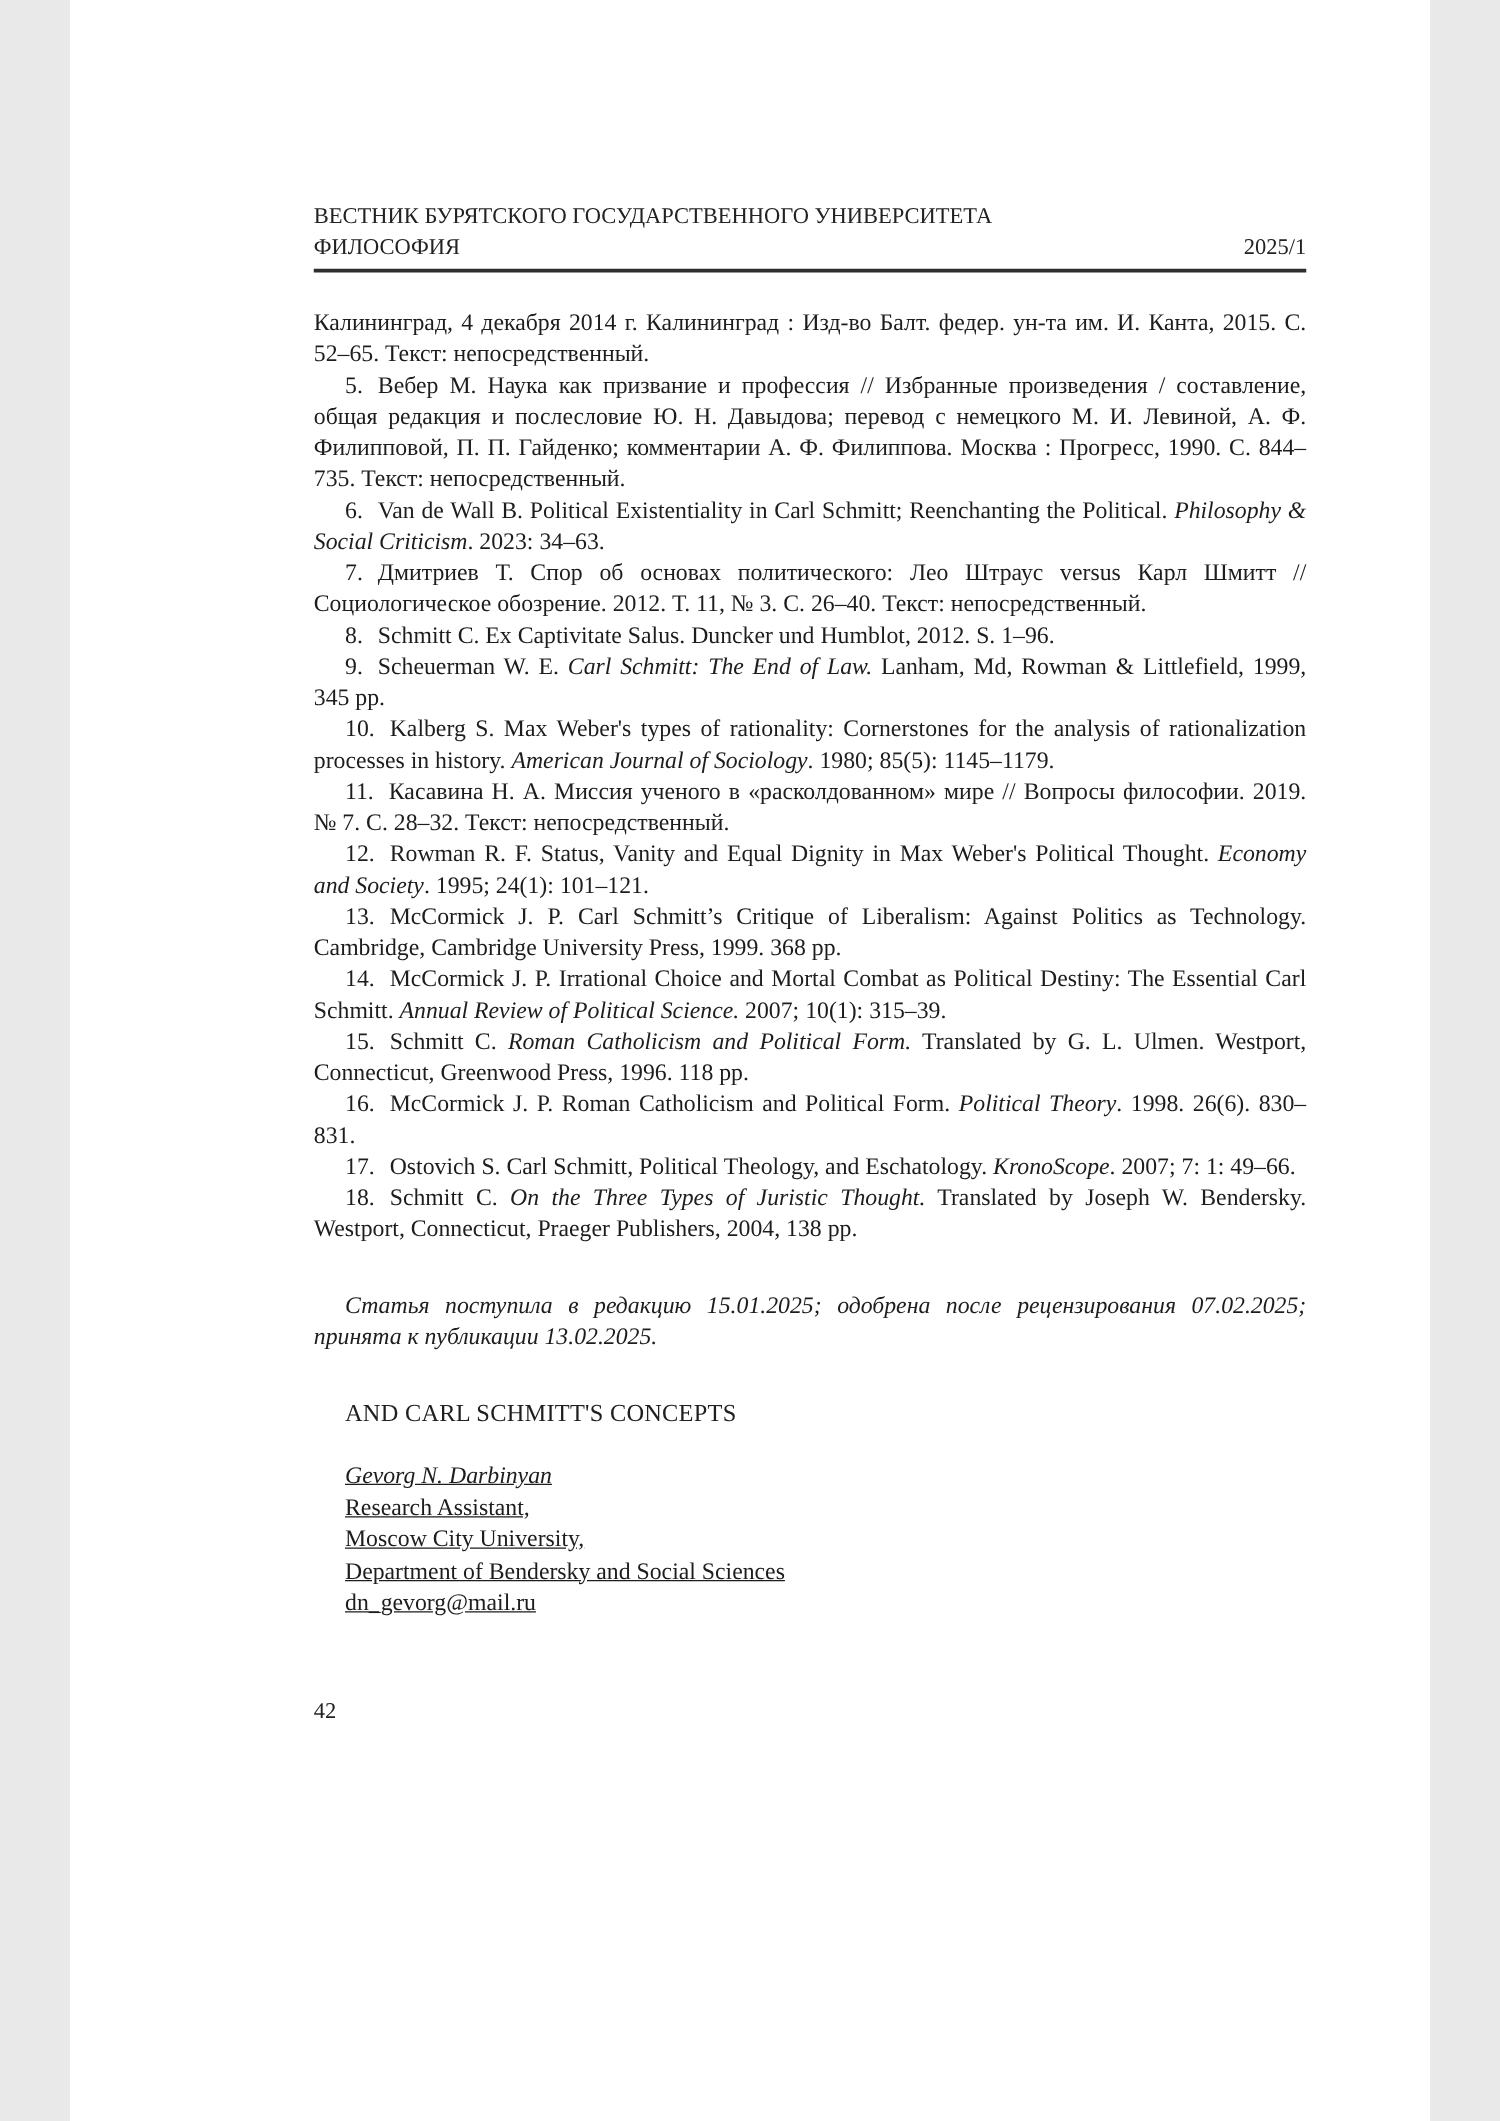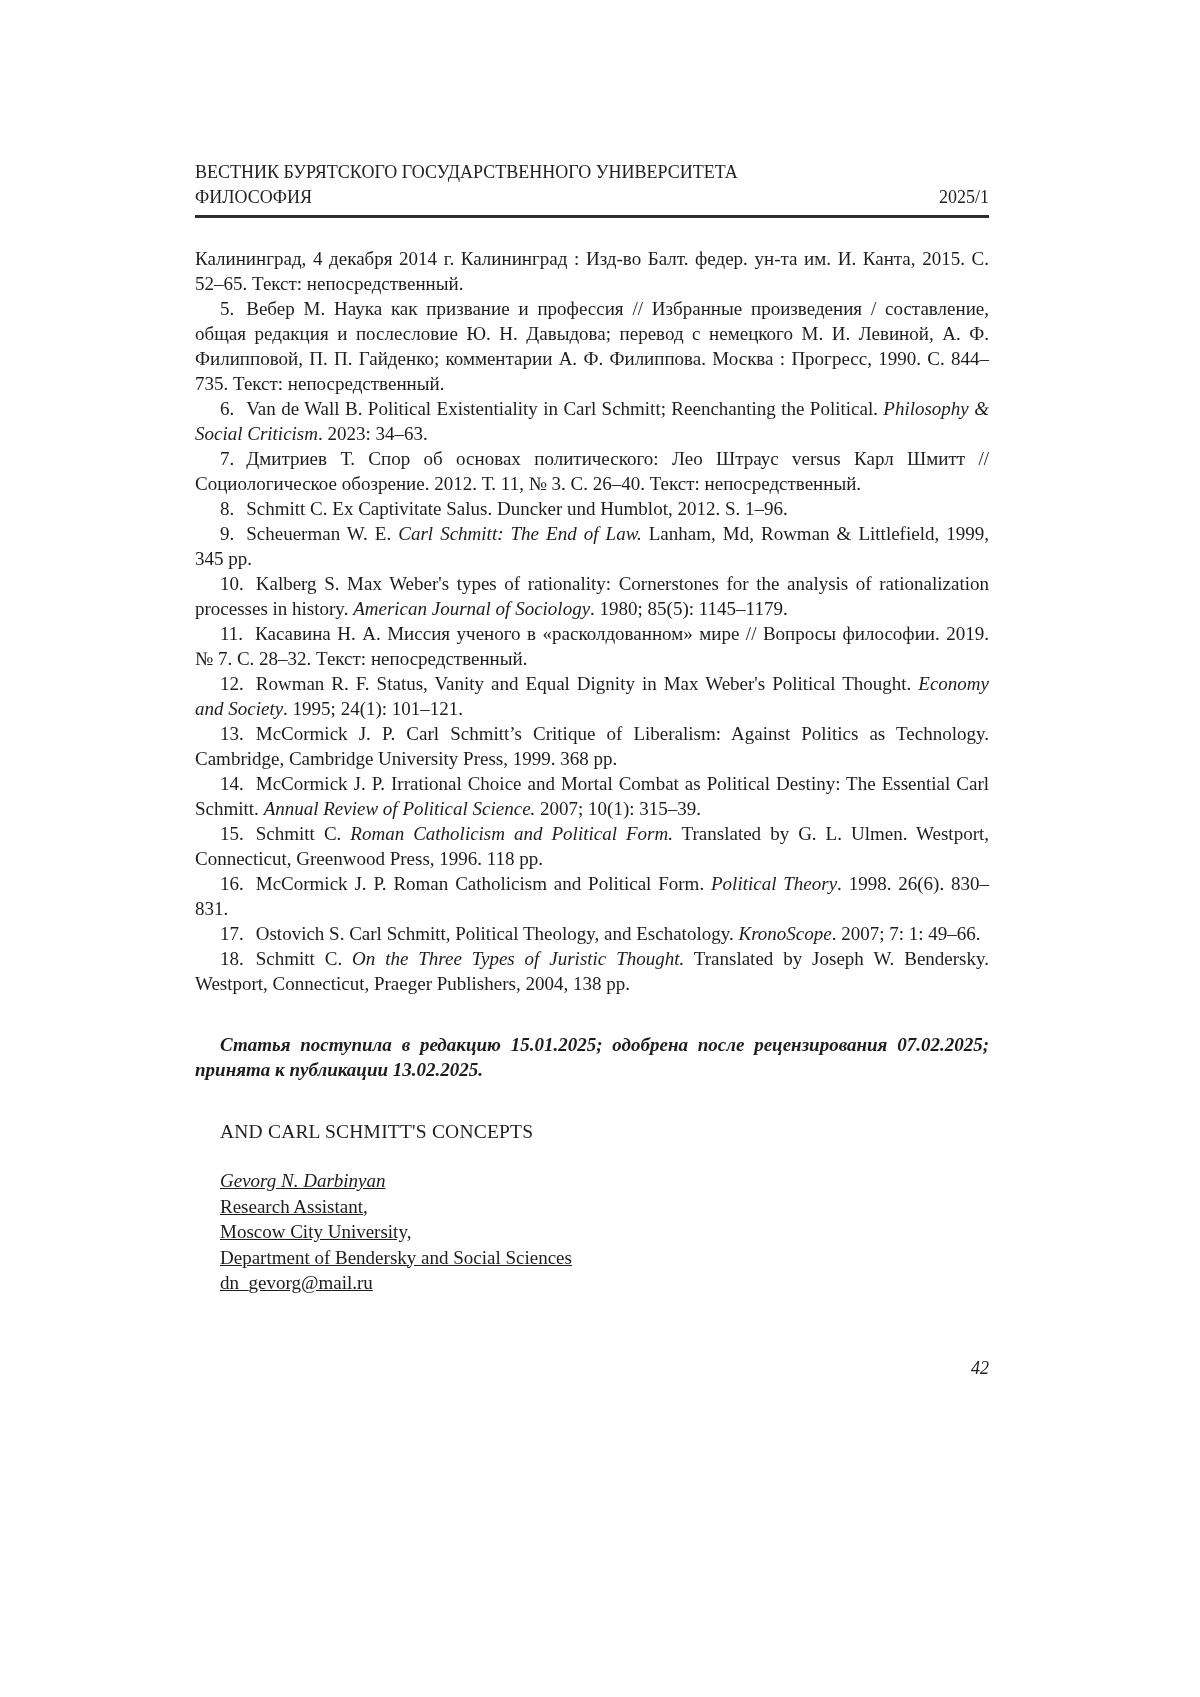--- a/index.html
+++ b/index.html
@@ -1,18 +1,18 @@
 <!DOCTYPE html>
 <html lang="ru"><head>
 <meta charset="utf-8">
 <style>
   html, body { margin: 0; padding: 0; background: #e9e9e9; }
   .page {
     position: relative;
-    width: 1200px;
+    width: 1088px;
     height: 1697px;
     margin: 0 auto;
     background: #ffffff;
     font-family: "Liberation Serif", "DejaVu Serif", serif;
     color: #1d1d1d;
     box-sizing: border-box;
     overflow: hidden;
   }
   .content {
     position: absolute;
@@ -31,35 +31,34 @@
   .refnum { padding-right: 12px; }
   .it { font-style: italic; }
   
   .note {
     margin: 36px 0 4px 0;
     font-size: 19px;
     line-height: 25px;
     font-style: italic;
     text-align: justify;
     text-indent: 25px;
-    font-weight: bold;
   }
   
   .etitle {
     margin-top: 36px;
     padding-left: 25px;
     font-size: 19.5px;
     line-height: 28px;
     letter-spacing: 0.2px;
     color: #1f1f1f;
   }
   
   .author { margin-top: 22px; padding-left: 25px; font-size: 19px; line-height: 25.5px; text-decoration: underline; }
   
-  .pageno { margin-top: 62px; text-align: right; font-size: 18px; color: #222; font-style: italic; }
+  .pageno { margin-top: 62px; text-align: left; font-size: 18px; color: #222; }
 </style>
 </head>
 <body>
 
 <div class="page">
   <div class="content">
 
     <header class="jheader">
       <div>ВЕСТНИК БУРЯТСКОГО ГОСУДАРСТВЕННОГО УНИВЕРСИТЕТА</div>
       <div class="jh-row">

